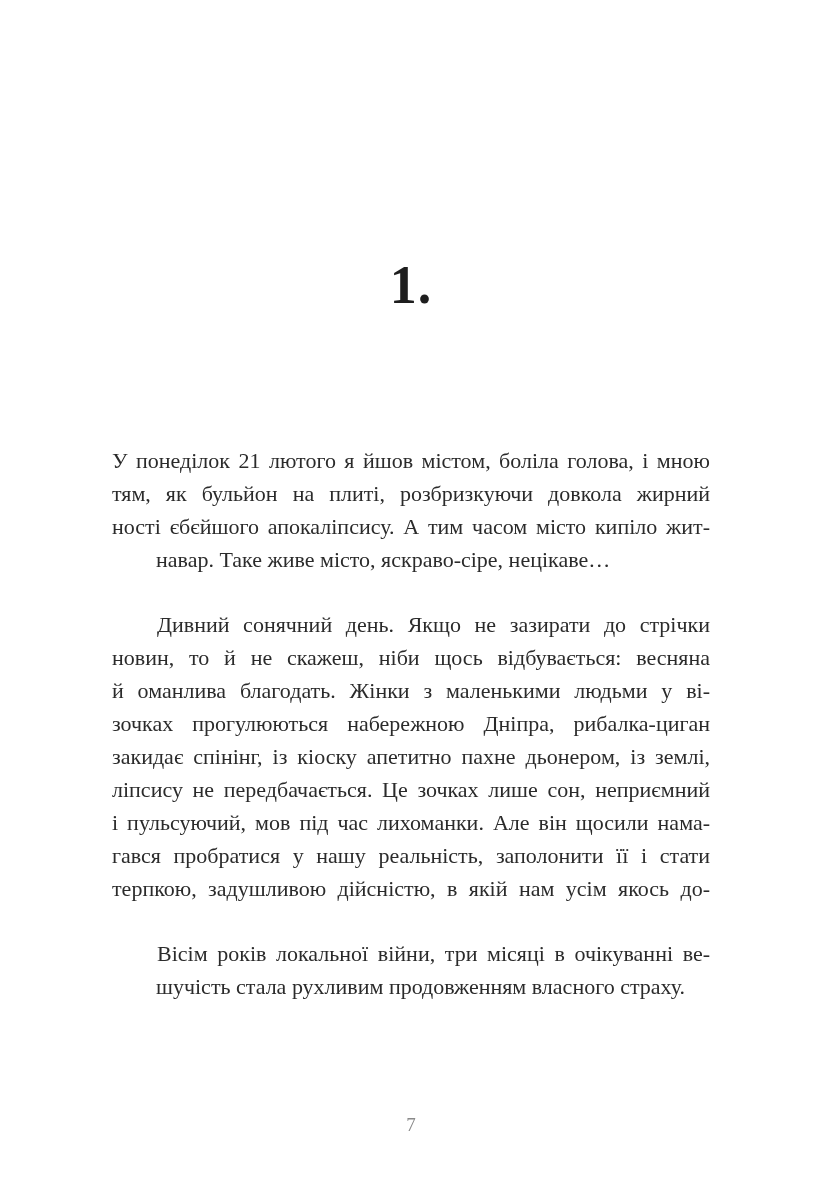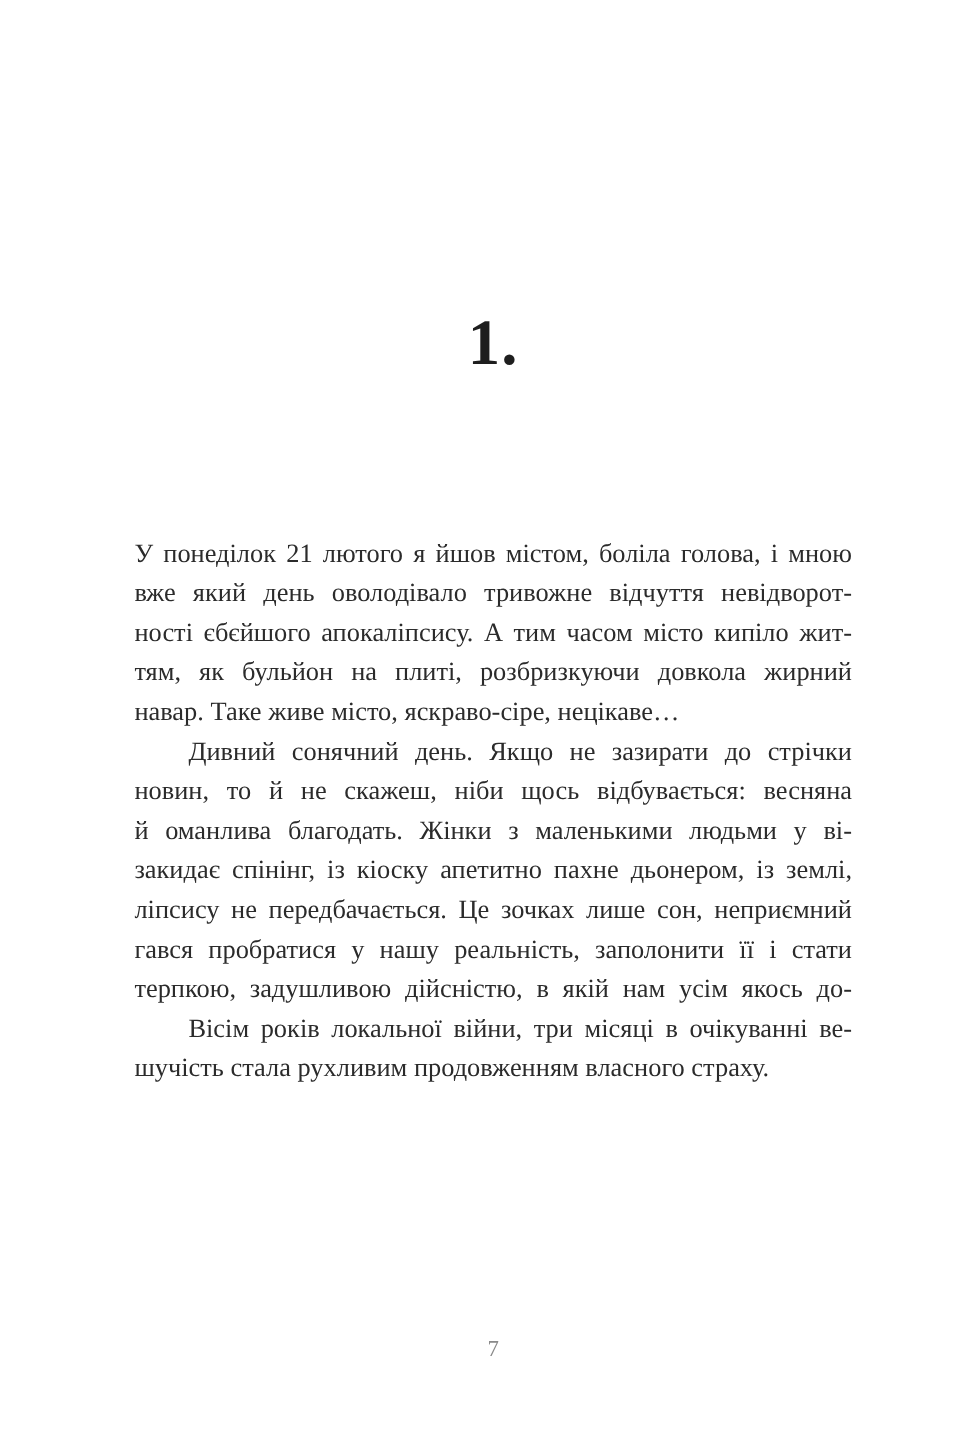--- a/index.html
+++ b/index.html
@@ -39,52 +39,54 @@
   }
   
   .line::after {
     content: "";
     display: inline-block;
     width: 100%;
     height: 0;
   }
   .line.last {
     text-align: left;
+    margin-left: 44px;
   }
   .line.last::after { content: none; }
-  .line.indent { padding-left: 45px; }
+  .line.indent { padding-left: 45px; margin-top: 32px; }
   .page-number {
     position: absolute;
     top: 1112px; left: 112px; width: 598px;
     text-align: center;
     font-size: 19px;
     line-height: 26px;
     color: #8a8a8a;
   }
 </style>
 </head>
 <body>
 
 <div class="page">
   <div class="chapter-number">1.</div>
 
   <div class="body-text">
       <div class="paragraph">
         <div class="line">У понеділок 21 лютого я йшов містом, боліла голова, і мною</div>
-        <div class="line">вже який день оволодівало тривожне відчуття невідворот-</div>
+        <div class="line">тям, як бульйон на плиті, розбризкуючи довкола жирний</div>
         <div class="line">ності єбєйшого апокаліпсису. А тим часом місто кипіло жит-</div>
-        <div class="line">тям, як бульйон на плиті, розбризкуючи довкола жирний</div>
         <div class="line last">навар. Таке живе місто, яскраво-сіре, нецікаве…</div>
       </div>
       <div class="paragraph">
         <div class="line indent">Дивний сонячний день. Якщо не зазирати до стрічки</div>
         <div class="line">новин, то й не скажеш, ніби щось відбувається: весняна</div>
         <div class="line">й оманлива благодать. Жінки з маленькими людьми у ві-</div>
+        <div class="line">зочках прогулюються набережною Дніпра, рибалка-циган</div>
         <div class="line">закидає спінінг, із кіоску апетитно пахне дьонером, із землі,</div>
         <div class="line">ліпсису не передбачається. Це зочках лише сон, неприємний</div>
+        <div class="line">і пульсуючий, мов під час лихоманки. Але він щосили нама-</div>
         <div class="line">гався пробратися у нашу реальність, заполонити її і стати</div>
         <div class="line">терпкою, задушливою дійсністю, в якій нам усім якось до-</div>
       </div>
       <div class="paragraph">
         <div class="line indent">Вісім років локальної війни, три місяці в очікуванні ве-</div>
         <div class="line last">шучість стала рухливим продовженням власного страху.</div>
       </div>
     </div>
 
   <div class="page-number">7</div>

